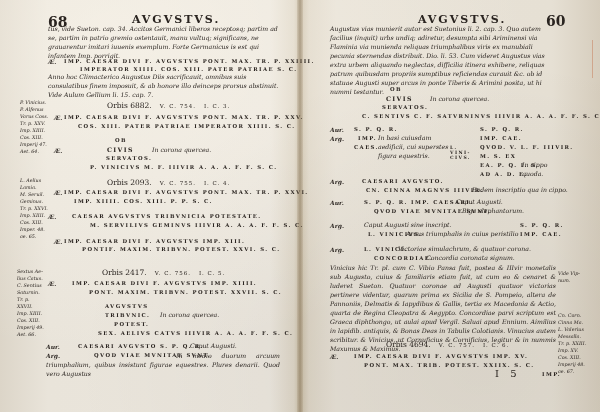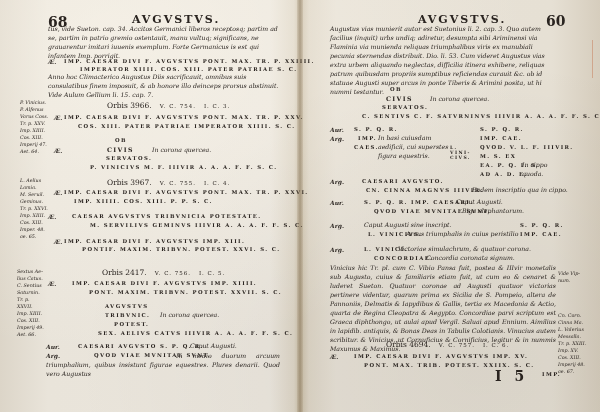--- a/index.html
+++ b/index.html
@@ -54,21 +54,21 @@
       <div>P. Vinicius.</div>
       <div>P. Alfenus</div>
       <div>Varus Coss.</div>
       <div>Tr. p. XXV.</div>
       <div>Imp. XIIII.</div>
       <div>Cos. XIII.</div>
       <div>Imperij 47.</div>
       <div>Aet. 64.</div>
     </div>
     <div class="abs orbis" style="left:107px;top:101px;">
-      <span>Orbis 3966.</span><span class="sm">V. C. 754.</span><span class="sm">I. C. 3.</span>
+      <span>Orbis 6882.</span><span class="sm">V. C. 754.</span><span class="sm">I. C. 3.</span>
     </div>
     <div class="abs lab" style="left:54px;top:114px;">Æ.</div>
     <div class="abs caps" style="left:64px;top:114px;">IMP. CAESAR DIVI F. AVGVSTVS PONT. MAX. TR. P. XXV.</div>
     <div class="abs caps" style="left:78px;top:123px;">COS. XIII. PATER PATRIAE IMPERATOR XIIII. S. C.</div>
 
     <div class="abs caps" style="left:115px;top:137px;">OB</div>
     <div class="abs lab" style="left:54px;top:147px;">Æ.</div>
     <div class="abs caps" style="left:107px;top:146px;font-size:6.2px;">CIVIS</div>
     <div class="abs it" style="left:152px;top:146px;">In corona quercea.</div>
     <div class="abs caps" style="left:106px;top:155px;">SERVATOS.</div>
@@ -79,21 +79,21 @@
       <div>Lamia.</div>
       <div>M. Seruil.</div>
       <div>Geminus.</div>
       <div>Tr. p. XXVI.</div>
       <div>Imp. XIIII.</div>
       <div>Cos. XIII.</div>
       <div>Imper. 48.</div>
       <div>ae. 65.</div>
     </div>
     <div class="abs orbis" style="left:107px;top:178px;">
-      <span>Orbis 3967.</span><span class="sm">V. C. 755.</span><span class="sm">I. C. 4.</span>
+      <span>Orbis 2093.</span><span class="sm">V. C. 755.</span><span class="sm">I. C. 4.</span>
     </div>
     <div class="abs lab" style="left:54px;top:189px;">Æ.</div>
     <div class="abs caps" style="left:64px;top:189px;">IMP. CAESAR DIVI F. AVGVSTVS PONT. MAX. TR. P. XXVI.</div>
     <div class="abs caps" style="left:74px;top:198px;">IMP. XIIII. COS. XIII. P. P. S. C.</div>
 
     <div class="abs lab" style="left:48px;top:213px;">Æ.</div>
     <div class="abs caps" style="left:72px;top:213px;">CAESAR AVGVSTVS TRIBVNICIA POTESTATE.</div>
     <div class="abs caps" style="left:90px;top:222px;">M. SERVILIVS GEMINVS IIIVIR A. A. A. F. F. S. C.</div>
 
     <div class="abs lab" style="left:54px;top:238px;">Æ.</div>
@@ -203,17 +203,17 @@
       <div>ae. 67.</div>
     </div>
 
     <div class="abs orbis" style="left:84px;top:340px;">
       <span>Orbis 4694.</span><span class="sm">V. C. 757.</span><span class="sm">I. C. 6.</span>
     </div>
     <div class="abs lab" style="left:28px;top:353px;">Æ.</div>
     <div class="abs caps" style="left:52px;top:353px;">IMP. CAESAR DIVI F. AVGVSTVS IMP. XV.</div>
     <div class="abs caps" style="left:62px;top:362px;">PONT. MAX. TRIB. POTEST. XXIIX. S. C.</div>
 
-    <div class="abs" style="left:193px;top:368px;font-size:14px;font-weight:bold;letter-spacing:4px;">I 5</div>
+    <div class="abs" style="left:193px;top:368px;font-size:10px;font-weight:normal;letter-spacing:4px;">I 5</div>
     <div class="abs caps" style="left:240px;top:371px;">IMP.</div>
   </div>
   <div class="rule"></div>
 </div>
 
 </body></html>

